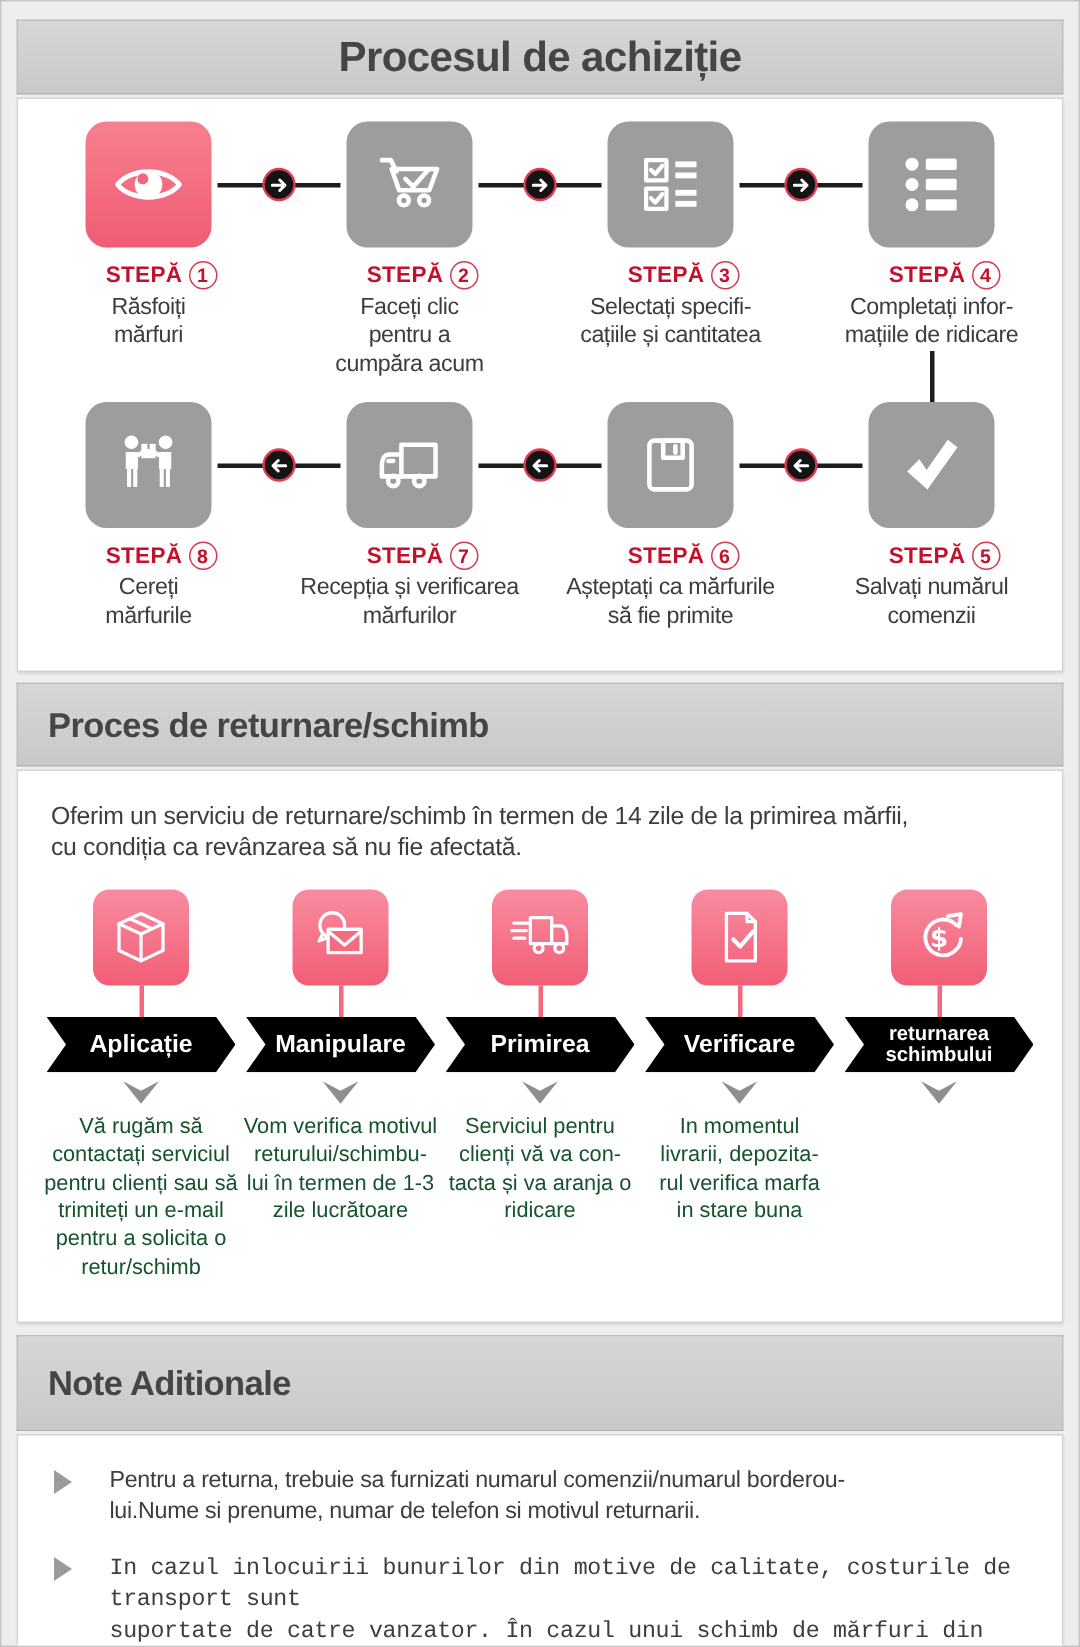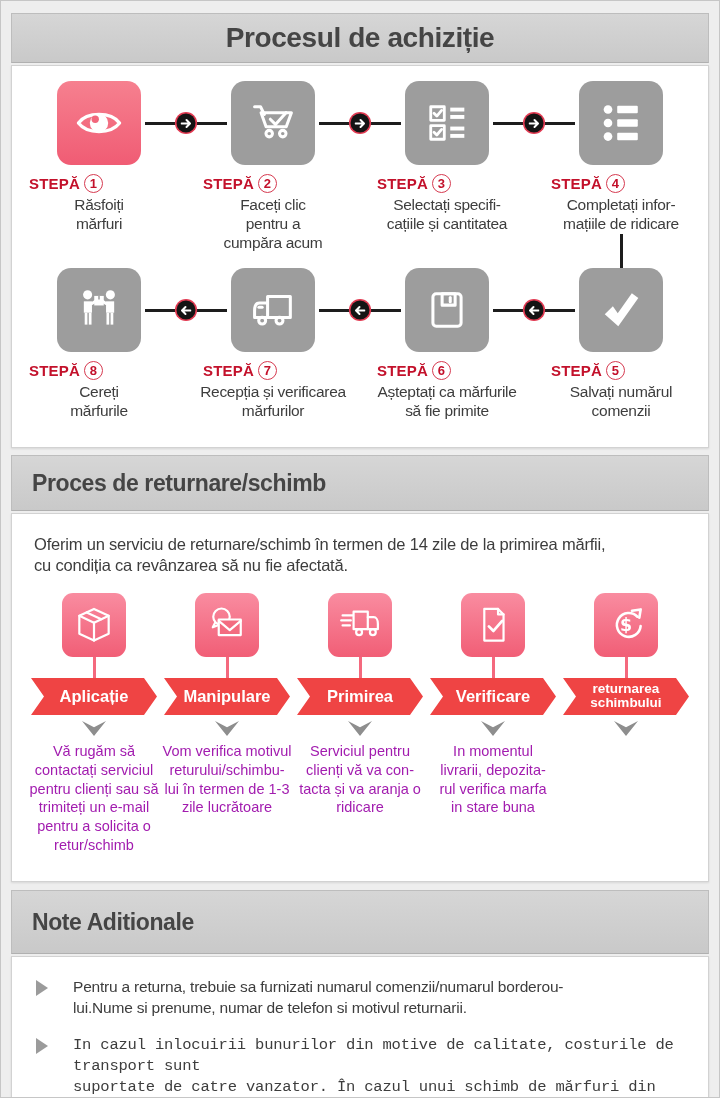--- a/index.html
+++ b/index.html
@@ -34,21 +34,21 @@
   .vconn { position:absolute; left:calc(87.5% - 1.5px); top:168px; width:3px; height:42px; background:#1d1d1d; }
   .prow { position:relative; display:flex; }
   .prow1 { height:187px; }
   .pcol { width:25%; text-align:center; }
   .ibox {
     width:84px; height:84px; border-radius:14px; margin:0 auto;
     background:#9d9d9d; display:flex; align-items:center; justify-content:center;
   }
   .ibox.pink { background:linear-gradient(180deg,#f6808f,#f05c74); }
   .slabel {
-    margin-top:9px; display:flex; justify-content:flex-start; align-items:center; gap:4px;
+    margin-top:9px; display:flex; justify-content:center; align-items:center; gap:4px;
     color:#c3112b; font-weight:bold; font-size:15px; letter-spacing:0.2px;padding-left:17px;
   }
   .num {
     width:19px; height:19px; border:1.6px solid #d63a50; border-radius:50%;
     font-size:13px; display:inline-flex; align-items:center; justify-content:center;
     color:#c3112b; font-weight:bold;
   }
   .scap {
     margin-top:3px; font-size:15.5px; letter-spacing:-0.3px; line-height:1.22;
     color:#3d3d3d; white-space:pre-line;
@@ -75,32 +75,32 @@
   }
   .grid5 { display:grid; grid-template-columns:repeat(5,1fr); column-gap:7px; padding:0 5px; }
   .stage-ic { display:flex; flex-direction:column; align-items:center; }
   .pbox {
     width:64px; height:64px; border-radius:11px;
     background:linear-gradient(180deg,#f98ca0,#f15e76);
     display:flex; align-items:center; justify-content:center;
   }
   .stem { width:3px; height:21px; background:#f4697e; }
   .banner {
-    height:37px; background:#ef4444; color:#fff; font-weight:bold;
+    height:37px; background:#000000; color:#fff; font-weight:bold;
     font-size:16.5px; line-height:1.05; text-align:center; white-space:pre-line;
     display:flex; align-items:center; justify-content:center;
     clip-path:polygon(0 0, calc(100% - 13px) 0, 100% 50%, calc(100% - 13px) 100%, 0 100%, 13px 50%);
   }
   .banner.small { font-size:13.5px; }
   .darr {
     width:24px; height:15px; background:#8e8e8e; margin:6px auto 6px;
     clip-path:polygon(0 0, 50% 42%, 100% 0, 50% 100%);
   }
   .bcap {
-    font-size:14.5px; line-height:1.3; color:#a21caf; text-align:center;
+    font-size:14.5px; line-height:1.3; color:#14532d; text-align:center;
     white-space:pre-line; width:140%; margin-left:-20%;
   }
 
   
   .nt-bar { margin-top:8px; height:64px; }
   .nt-card { height:162px; padding:20px 18px; }
   .note { display:flex; align-items:flex-start;gap:12px; }
   .note + .note { margin-top:16px;font-family:Liberation Mono, monospace; }
   .tri {
     flex:none; width:0; height:0; margin:3px 13px 0 6px;

